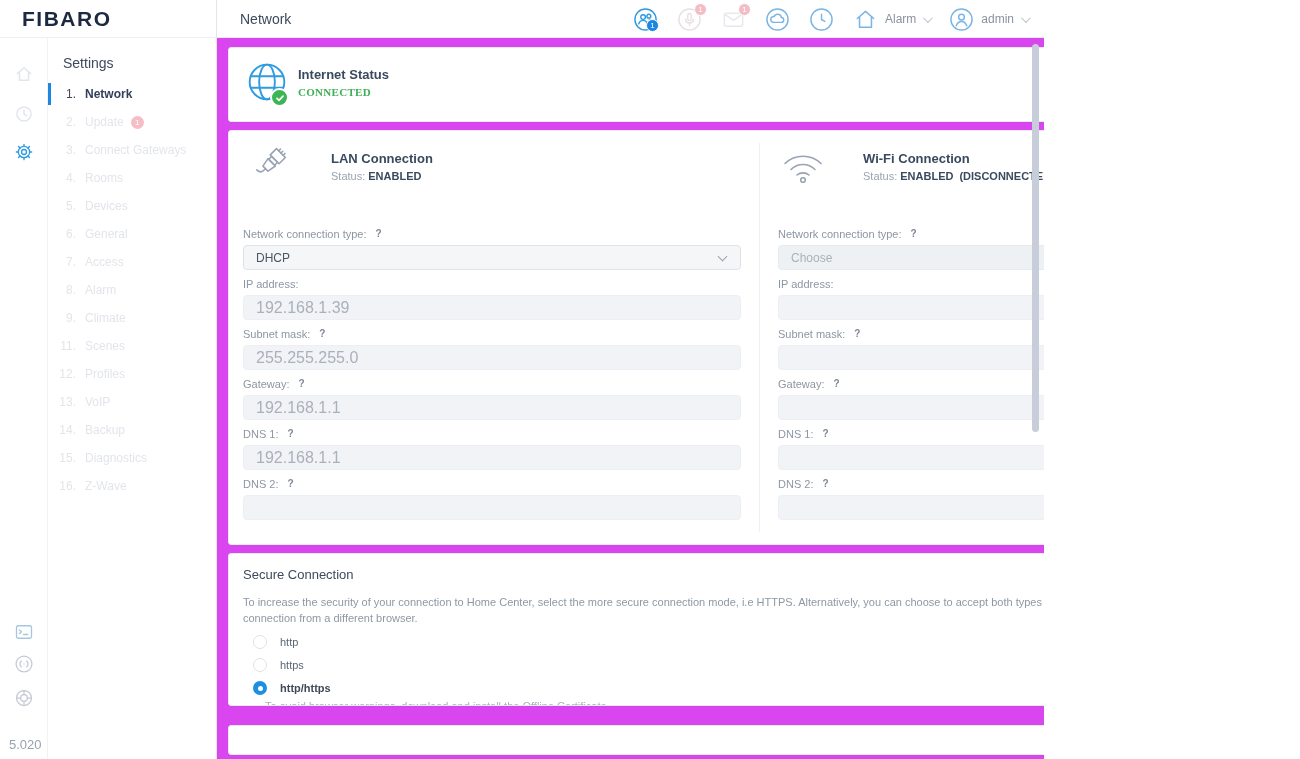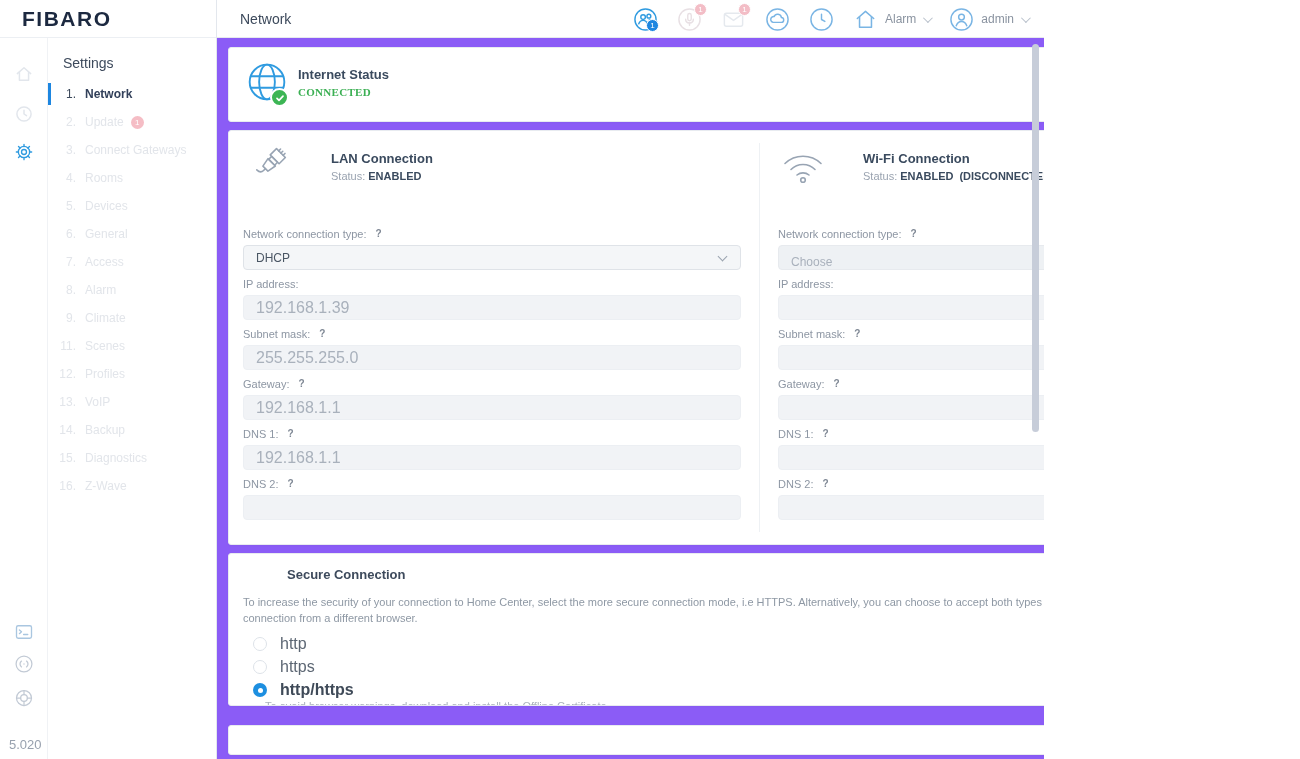--- a/index.html
+++ b/index.html
@@ -1,17 +1,17 @@
 <!DOCTYPE html>
 <html><head>
 <meta charset="utf-8">
 <style>
   * { margin:0; padding:0; box-sizing:border-box; }
   html,body { width:1300px; height:759px; font-family:"Liberation Sans", sans-serif; }
-  .page { position:relative; width:1044px; height:759px; background:#8b5cf6; overflow:hidden; }
+  .page { position:relative; width:1044px; height:759px; background:#d946ef; overflow:hidden; }
 
   svg { fill:none; stroke-linecap:round; stroke-linejoin:round; }
 
   
   .side { position:absolute; left:0; top:0; width:217px; height:100%; background:#fff; border-right:1px solid #e3e7ed; }
   .side-header { position:absolute; left:0; top:0; width:100%; height:38px; border-bottom:1px solid #eceff3; }
   .logo { position:absolute; left:22px; top:7px; font-size:21px; font-weight:800; letter-spacing:1.5px; color:#1c2940; }
   .rail { position:absolute; left:0; top:38px; width:48px; bottom:0; border-right:1px solid #f0f2f5; }
   .rail-icon { position:absolute; left:14px; width:20px; height:20px; cursor:pointer; }
   .version { position:absolute; left:9px; font-size:13px; color:#98a1ae; }
@@ -83,33 +83,33 @@
   .fields { position:absolute; top:96px; }
   #lan-fields { left:14px; width:498px; }
   #wifi-fields { left:549px; width:486px; }
   .field { margin-bottom:7px; }
   .f-label { display:flex; align-items:center; height:13px; margin-bottom:5px; font-size:11px; color:#8d96a3; }
   .f-help { margin-left:9px; font-size:10px; font-weight:700; color:#7e8794; cursor:pointer; }
   .f-input { display:block; width:100%; height:25px; background:#f1f3f6; border:1px solid #eceff3; border-radius:4px;
              padding:0 12px; font-size:16px; color:#a9b1bc; font-family:inherit; }
   .f-select { position:relative; display:flex; align-items:center; width:100%; height:25px; background:#f4f6f8;
               border:1px solid #dfe3e8; border-radius:4px; padding:0 12px; font-size:12px; color:#4a5664; cursor:pointer; }
-  .f-select.placeholder { color:#a9b1bc; background:#eef1f4; border-color:#e7eaee;align-items:flex-end; }
+  .f-select.placeholder { color:#a9b1bc; background:#eef1f4; border-color:#e7eaee; }
   .f-select-chevron { position:absolute; right:14px; top:7px; width:7px; height:7px;
                       border-right:1.5px solid #9aa3af; border-bottom:1.5px solid #9aa3af; transform:rotate(45deg); }
 
   
-  #card-secure .panel-title { position:absolute; left:14px; top:13px; font-weight:700; font-size:13px; color:#3d4a5c;margin-left:44px; }
+  #card-secure .panel-title { position:absolute; left:14px; top:13px; font-weight:400; font-size:13px; color:#3d4a5c; }
   .secure-desc { position:absolute; left:14px; top:40px; width:1024px; font-size:11px; line-height:16px; color:#8e98a4; }
   .radio-row { position:absolute; left:24px; display:flex; align-items:center; gap:13px; cursor:pointer; }
   .radio { width:14px; height:14px; border-radius:50%; background:#fff; border:1px solid #dde2e8; position:relative; }
   .radio.checked { background:#1d8fe0; border:none; }
   .radio.checked::after { content:''; position:absolute; left:4.5px; top:4.5px; width:5px; height:5px;
                           border-radius:50%; background:#fff; }
-  .radio-label { font-size:16px; color:#5c6673; }
+  .radio-label { font-size:11px; color:#5c6673; }
   .clipped-note { position:absolute; left:36px; top:146px; font-size:11px; color:#aab2bc; white-space:nowrap; }
 
   
   .btn-save { position:absolute; left:962px; top:3px; width:56px; height:24px; background:#e9ecf0; color:#636e7c;
               border:none; border-radius:3px; font-size:12px; font-family:inherit; cursor:pointer; }
   .btn-secondary { position:absolute; left:1022px; top:2px; width:46px; height:27px; background:#fff;
                    border:1px solid #e0e4e9; border-radius:3px; cursor:pointer; }
 
   
   .scrollbar { position:absolute; right:5px; top:40px; width:7px; bottom:0; }

